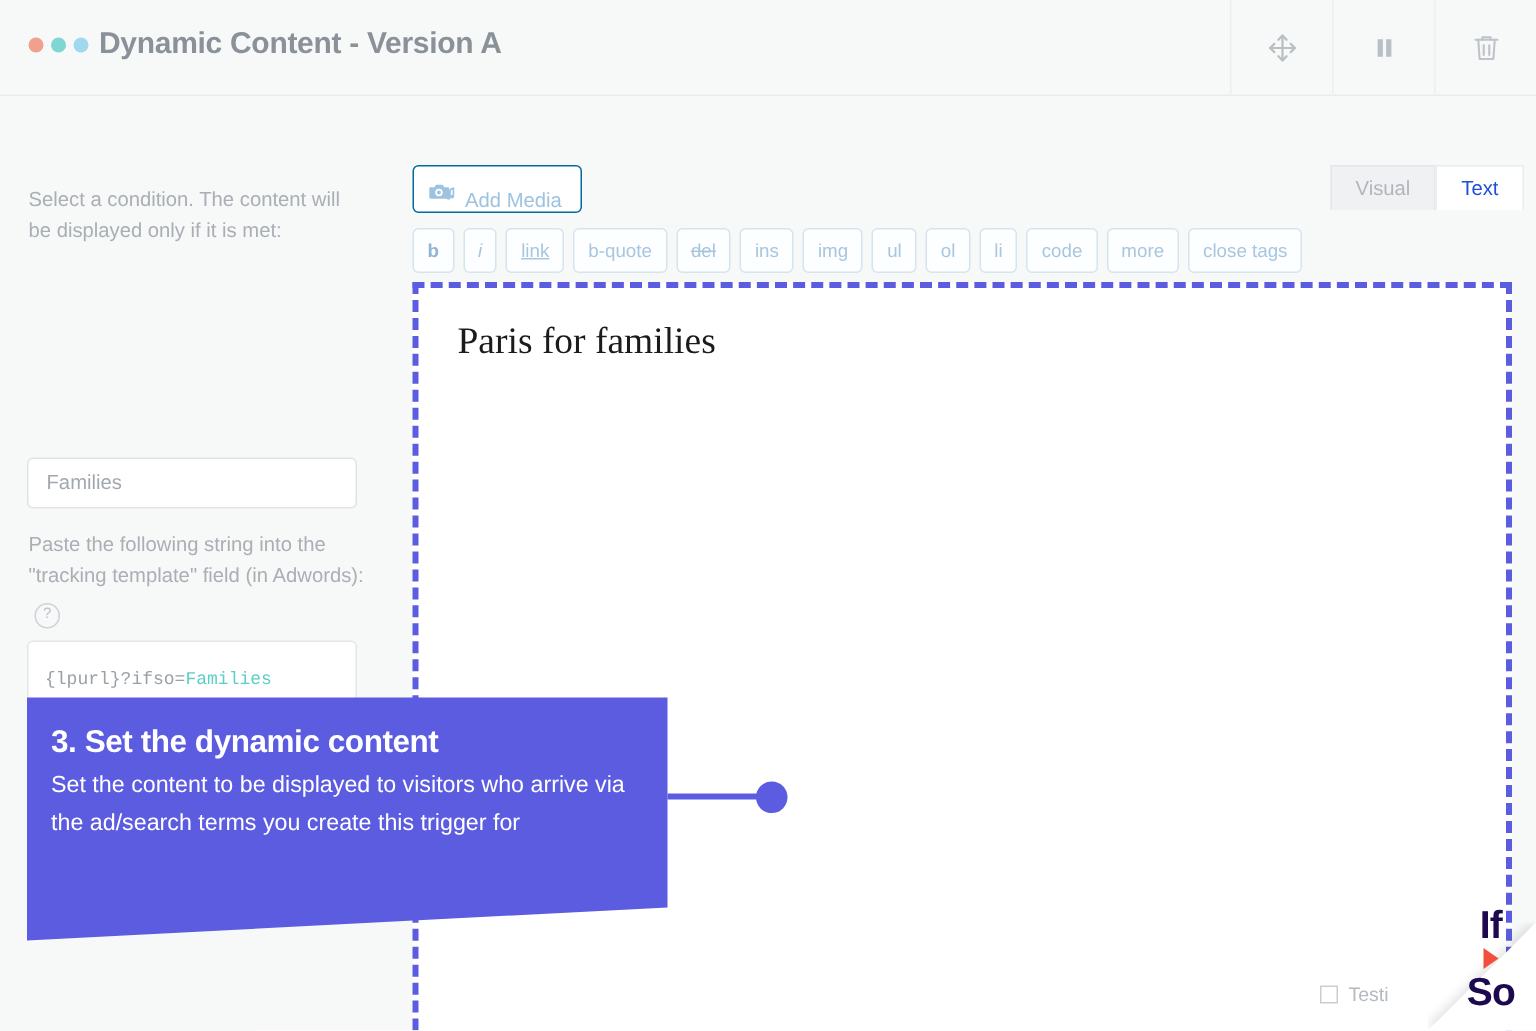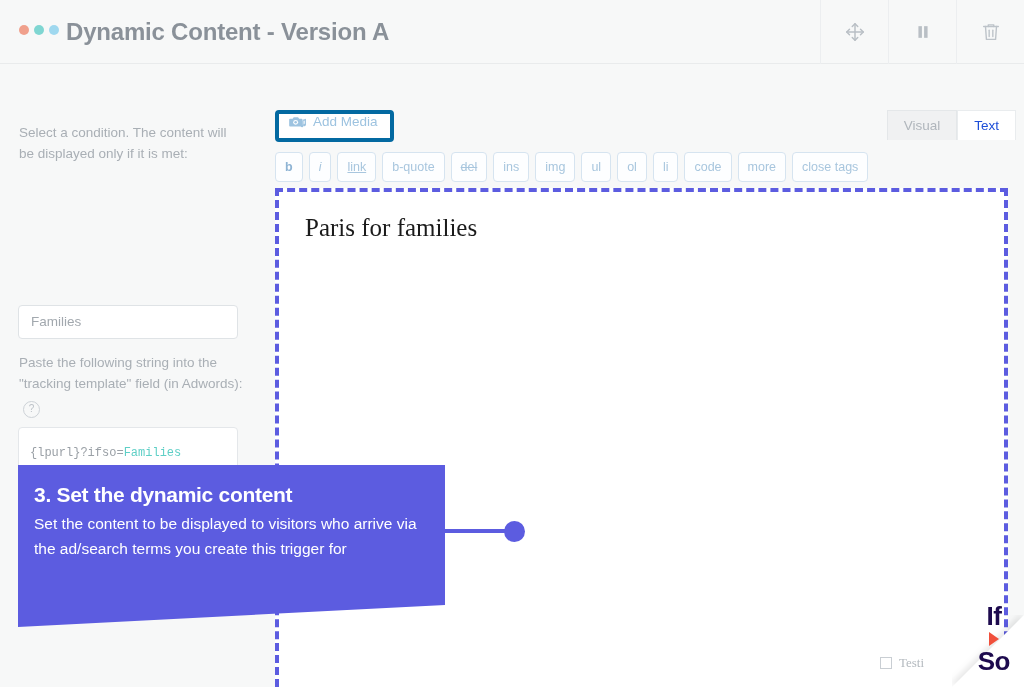--- a/index.html
+++ b/index.html
@@ -20,21 +20,21 @@
     border-bottom:1px solid #e9ebec;
     box-sizing:border-box;
   }
   .dots{position:absolute;left:19px;top:25px;display:flex;gap:5px;align-items:center;}
   .dot{width:10px;height:10px;border-radius:50%;}
   .dot.d1{background:#f0a08c;}
   .dot.d2{background:#7fd6d2;}
   .dot.d3{background:#9fd8ef;}
   .header-title{
     position:absolute;left:66px;top:18px;
-    font-size:24px;font-weight:bold;color:#8a9199;
+    font-size:20px;font-weight:bold;color:#8a9199;
     letter-spacing:-0.2px;white-space:nowrap;
   }
   .hdr-actions{position:absolute;right:0;top:0;height:64px;display:flex;}
   .hdr-btn{
     width:68px;height:64px;
     border-left:1px solid #eceef0;
     display:flex;align-items:center;justify-content:center;
     box-sizing:border-box;
   }
   .hdr-btn svg{display:block;}
@@ -105,22 +105,22 @@
     display:flex;align-items:center;justify-content:center;
     border:1px solid #e7eaec;border-bottom:none;
     box-sizing:border-box;
   }
   .tab.inactive{background:#f0f1f2;border-color:#e4e7e9;}
   .tab.active{background:#ffffff;border-color:#e9ecee;color:#1d4ed8;}
 
   .addmedia{
     position:absolute;left:17px;top:46px;height:32px;
     padding:0 12px 0 10px;
-    border:4px solid #0369a1;border-radius:4px;background:#ffffff;
-    display:flex;align-items:flex-start;gap:7px;box-sizing:border-box;
+    border:1px solid #0369a1;border-radius:4px;background:#ffffff;
+    display:flex;align-items:flex-end;gap:7px;box-sizing:border-box;
   }
   .addmedia .am-label{font-size:13.5px;color:#9dc3e0;white-space:nowrap;}
 
   .quicktags{
     position:absolute;left:17px;top:88px;
     display:flex;gap:6px;align-items:center;
   }
   .qt{
     height:30px;padding:0 9px;min-width:20px;
     border:1px solid #d6e4f0;border-radius:4px;background:#fdfeff;
@@ -143,21 +143,21 @@
   }
   .content-body{
     position:absolute;left:26px;top:22px;
     font-family:"Liberation Serif", serif;
     font-size:25px;color:#1b1b1b;
   }
 
   
   .testi{
     position:absolute;left:880px;top:655px;
-    display:flex;align-items:center;gap:7px;font-family:Liberation Serif, serif;
+    display:flex;align-items:center;gap:7px;
   }
   .testi .cb{
     width:12px;height:12px;border:1px solid #c9ced3;background:#fff;
     box-sizing:border-box;
   }
   .testi .cb-label{font-size:13px;color:#b4babf;white-space:nowrap;}
 
   
   .fold{
     position:absolute;right:0;bottom:0;

